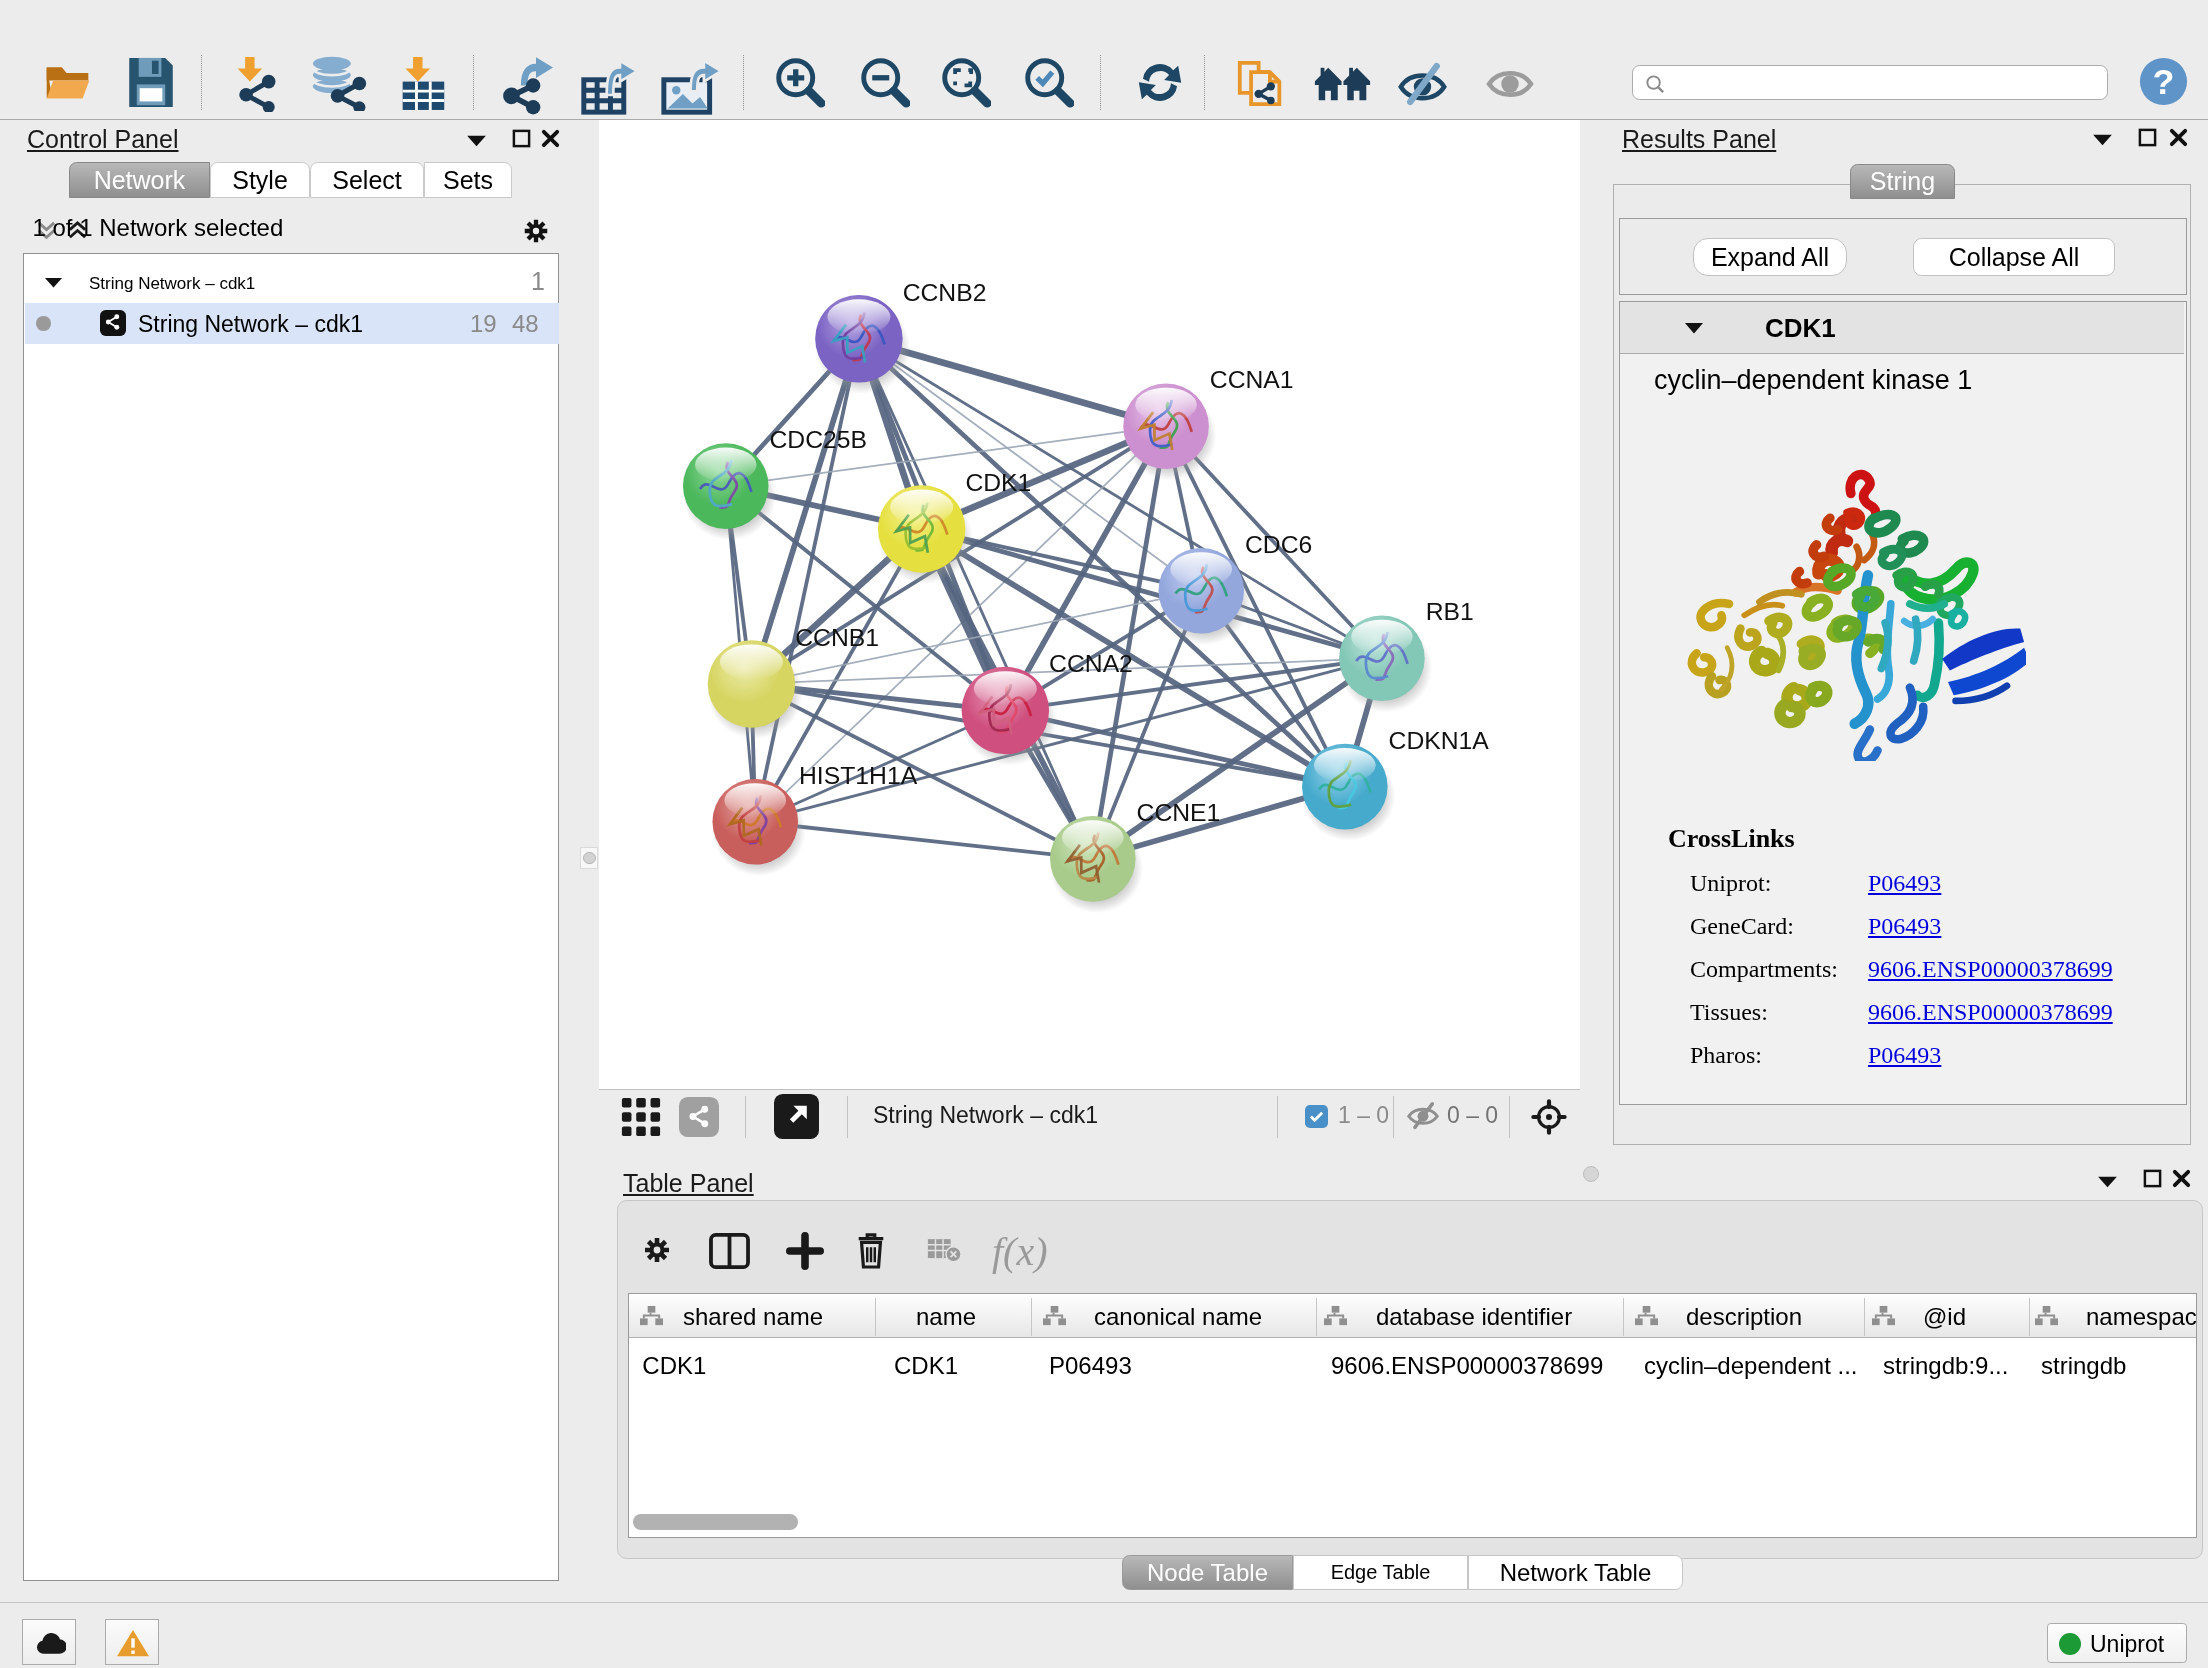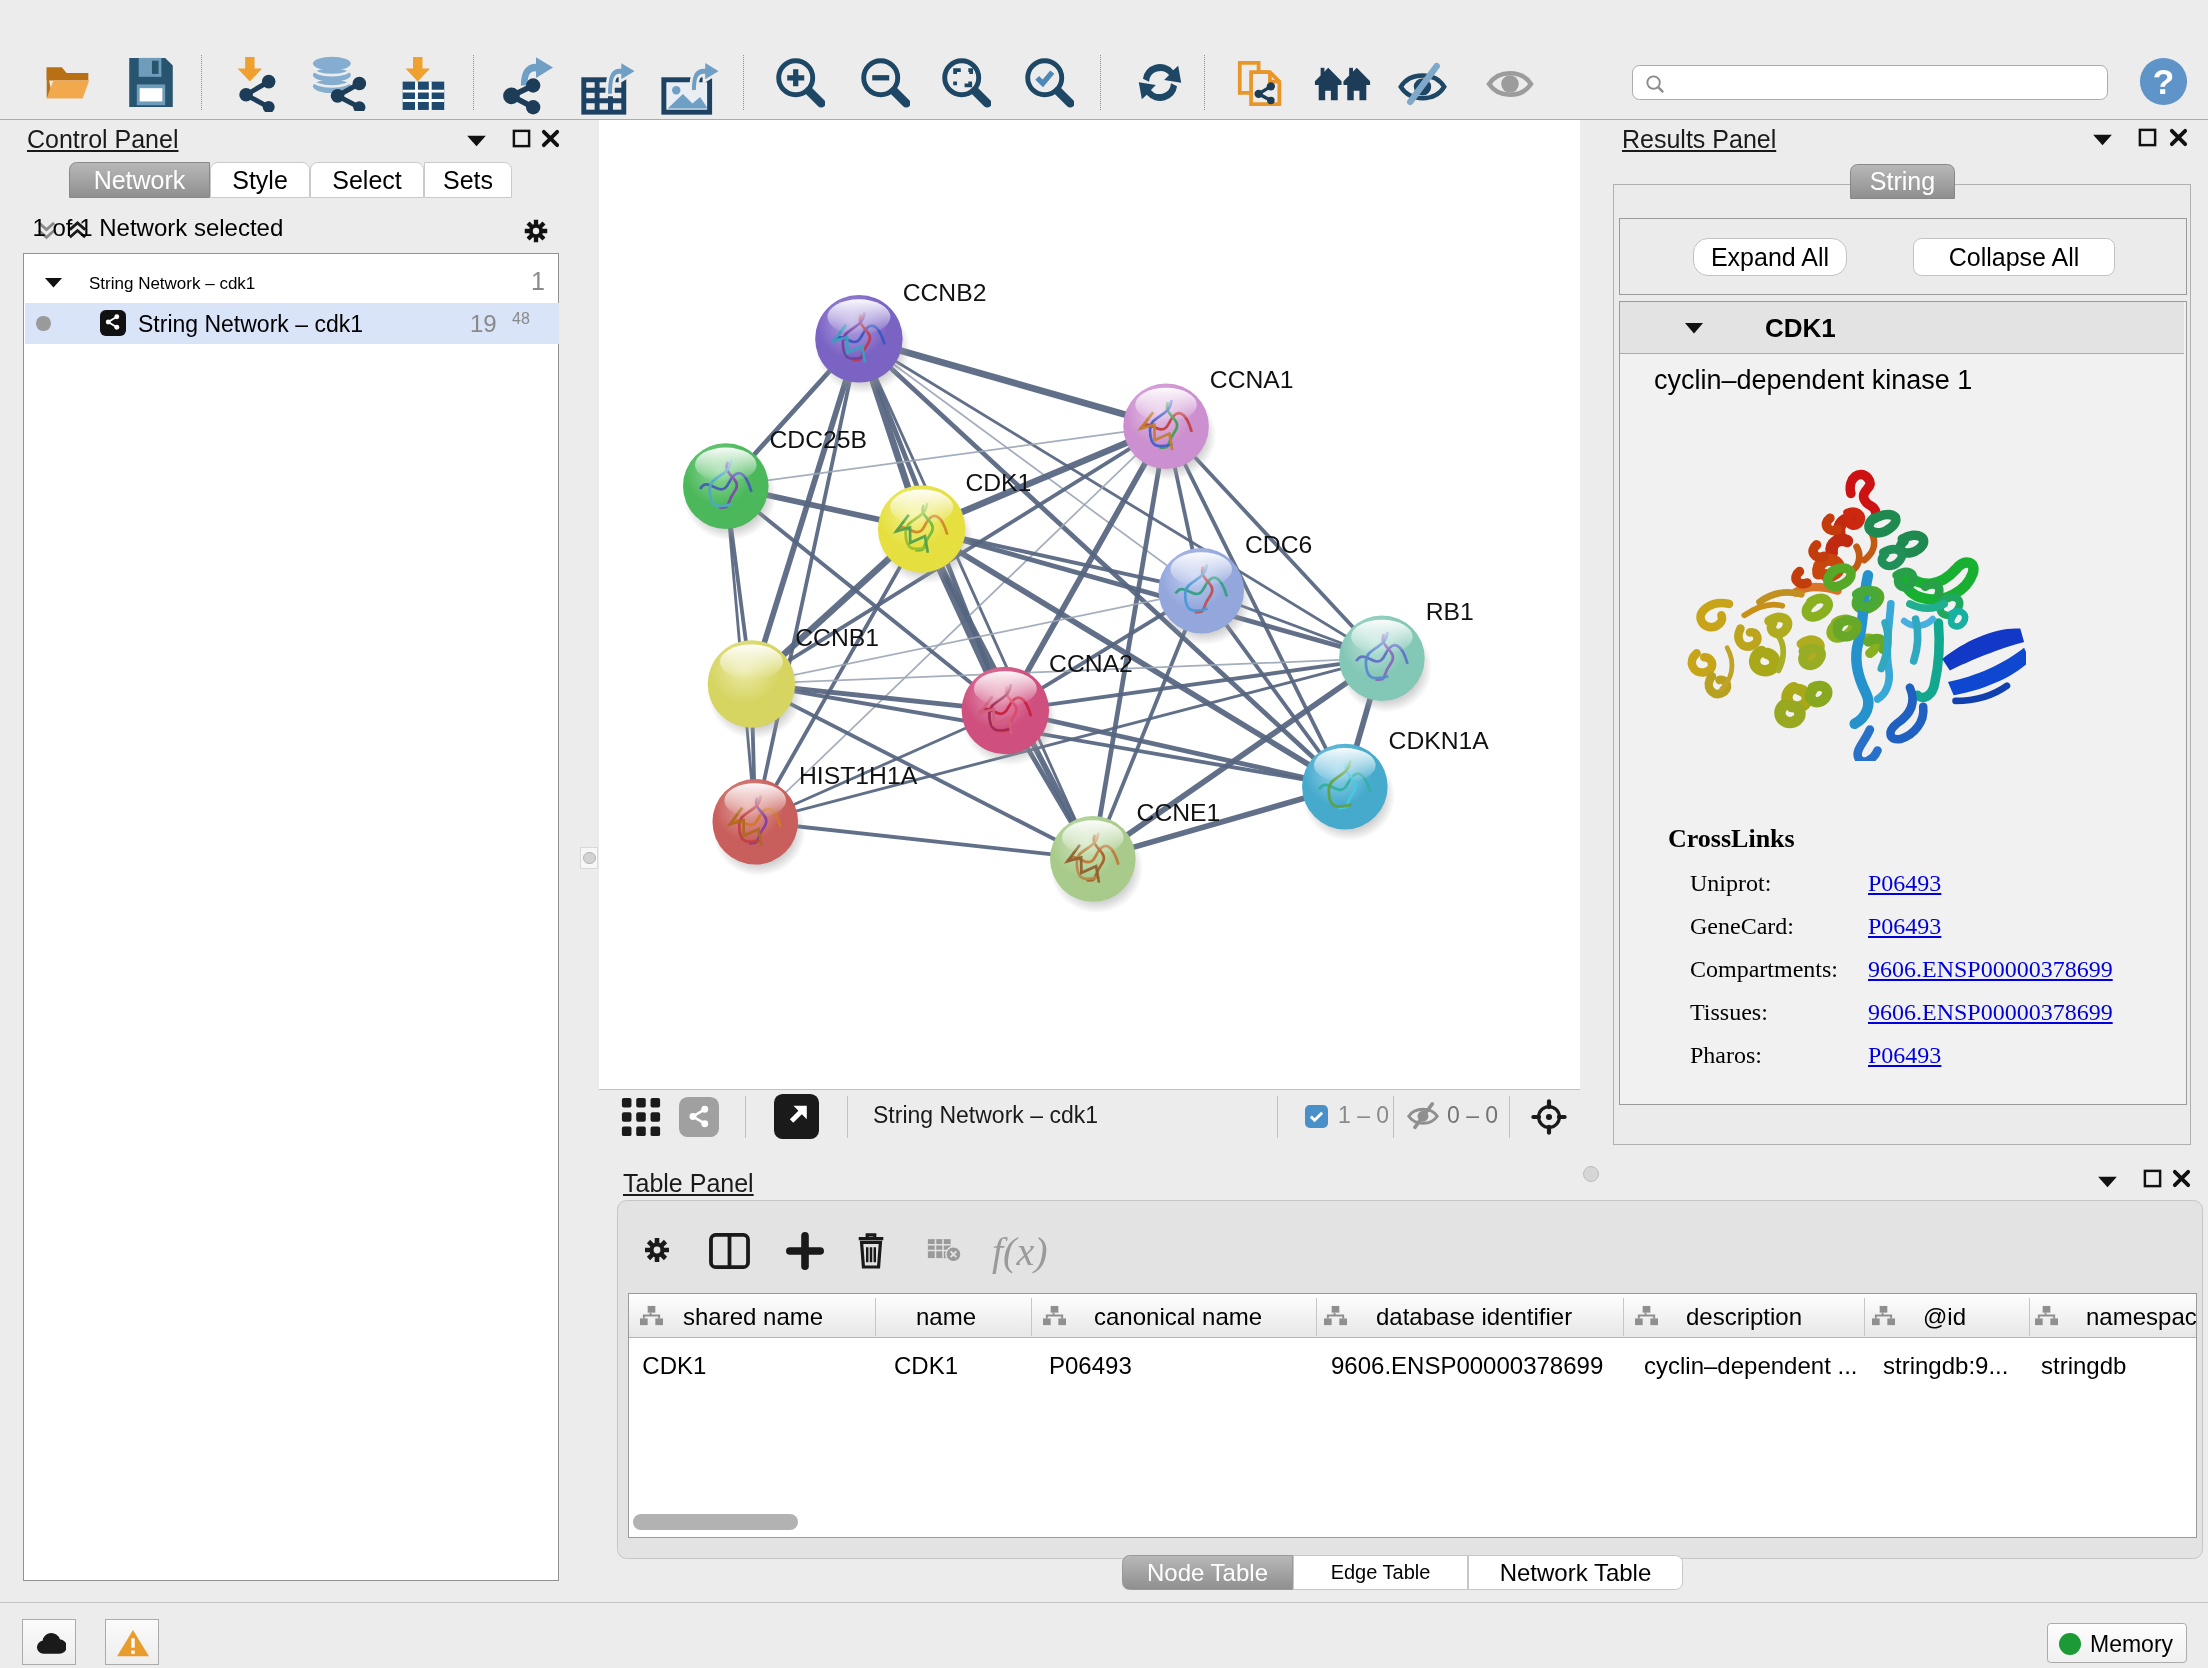--- a/index.html
+++ b/index.html
@@ -265,21 +265,21 @@
               <g fill="#fff">
                 <circle cx="13.5" cy="4" r="2.6"></circle>
                 <circle cx="4.5" cy="9.5" r="2.6"></circle>
                 <circle cx="13.5" cy="15" r="2.6"></circle>
               </g>
               <path d="M13.5 4 L4.5 9.5 L13.5 15" stroke="#fff" stroke-width="2" fill="none"></path>
             </svg>
         </span>
         <span style="position:absolute;left:113px;top:7.6px;font-size:23px">String Network – cdk1</span>
         <span style="position:absolute;left:445px;top:6.7px;font-size:24px;color:#8a8a8a">19</span>
-        <span style="position:absolute;left:487px;top:6.7px;font-size:16px;color:#8a8a8a">48</span>
+        <span style="position:absolute;left:487px;top:6.7px;font-size:24px;color:#8a8a8a">48</span>
       </div>
     </div>
   </div>
 
   <div class="abs" style="left:580px;top:847px;width:18px;height:22px;background:#f7f7f7;border:1px solid #d9d9d9">
     <span style="position:absolute;left:2.4px;top:3.8px;width:12.4px;height:12.4px;border-radius:50%;background:#d2d2d2;border:1px solid #b5b5b5"></span>
   </div>
   <div class="abs" id="canvas"></div>
 <svg class="abs" style="left:599px;top:120px" width="981" height="969" viewBox="0 0 1031 1019">
 <defs>
@@ -883,17 +883,17 @@
     </div>
     <div class="sbtn" style="left:105px">
       <svg style="position:absolute;left:9.5px;top:7.6px" width="34" height="30" viewBox="0 0 36 32">
         <path d="M18 2 L35 30 H1 z" fill="#e89c2e"></path>
         <rect x="16.2" y="11" width="3.6" height="10" fill="#fff"></rect>
         <rect x="16.2" y="24" width="3.6" height="3.6" fill="#fff"></rect>
       </svg>
     </div>
     <div style="position:absolute;left:2047px;top:20px;width:140px;height:40px;background:linear-gradient(#fdfdfd,#f0f0f0);border:1px solid #ababab;border-radius:3.8px">
       <span style="position:absolute;left:11.4px;top:8.6px;width:22px;height:22px;border-radius:50%;background:#1b9a35"></span>
-      <span style="position:absolute;left:42px;top:6.7px;font-size:23px">Memory</span>
+      <span style="position:absolute;left:42px;top:6.7px;font-size:23px">Uniprot</span>
     </div>
   </div>
 </div>
 
 
 </body></html>

